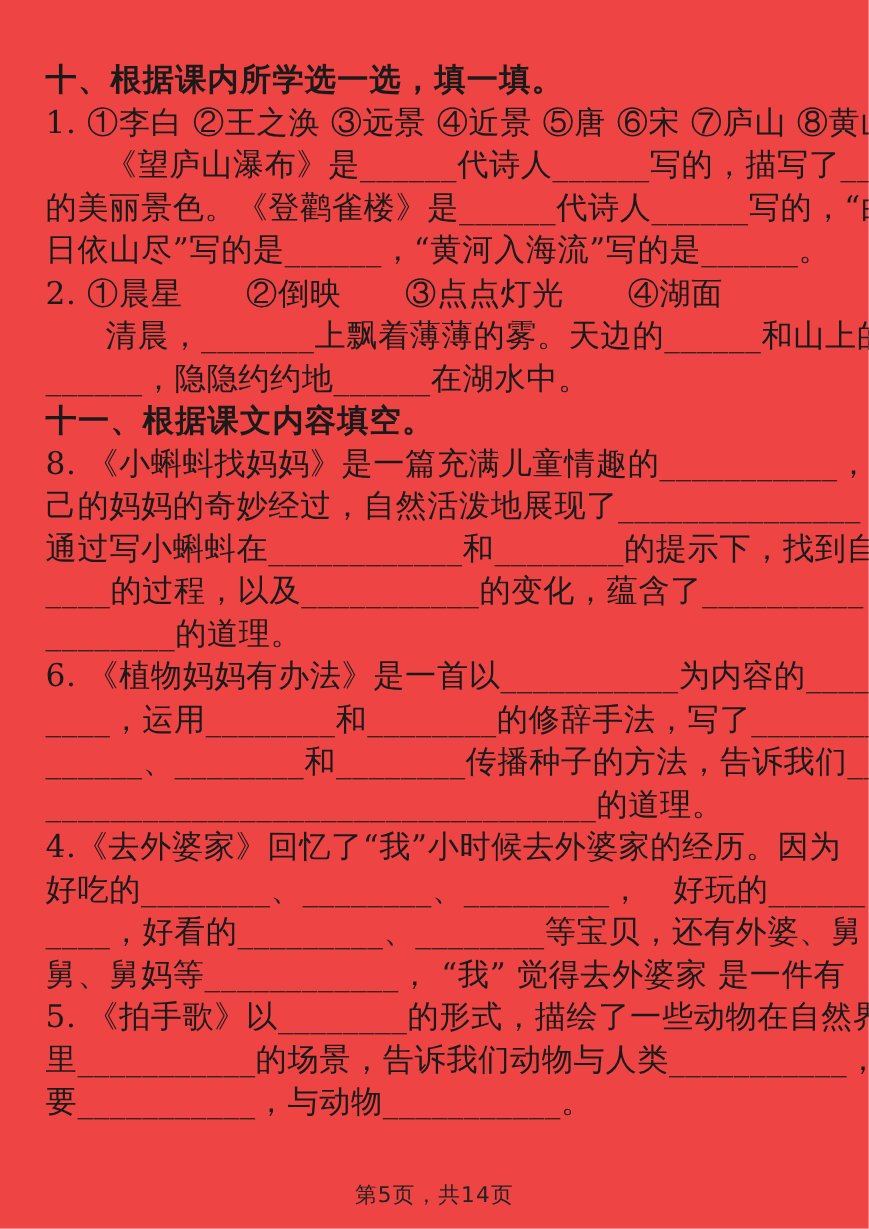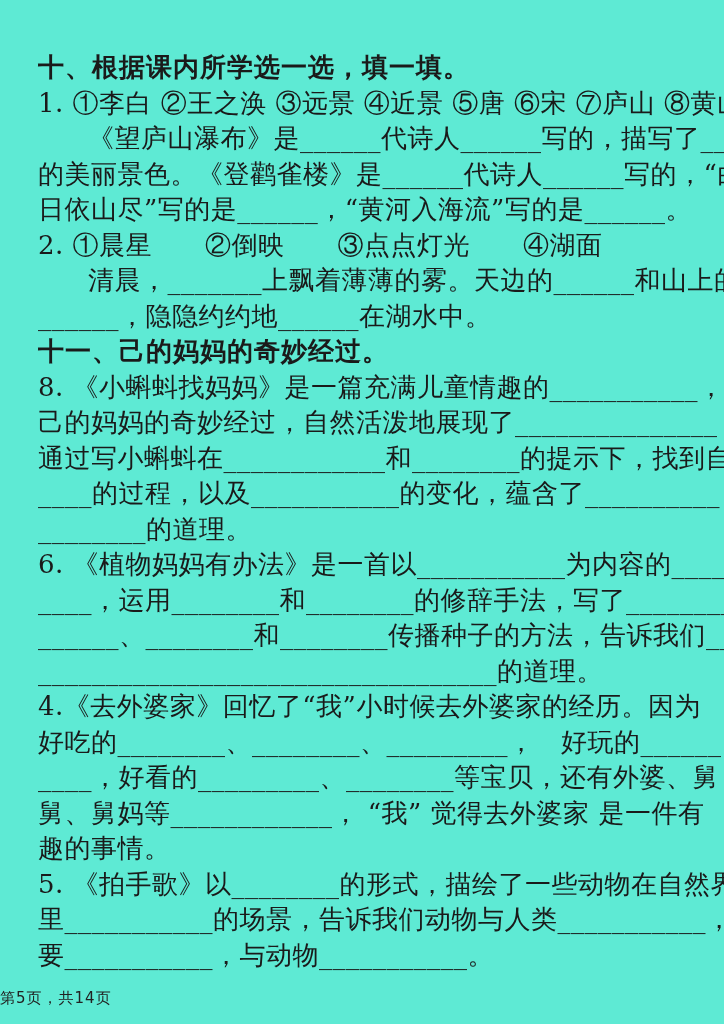--- a/index.html
+++ b/index.html
@@ -4,21 +4,21 @@
 <style>
   html, body {
     margin: 0;
     padding: 0;
     background: #ffffff;
   }
   .page {
     position: relative;
     width: 724px;
     height: 1024px;
-    background: #5eead4;
+    background: #ef4444;
     overflow: hidden;
     font-family: "DejaVu Serif", "Liberation Serif", serif;
     color: #1a1a1a;
   }
   .content {
     padding: 50px 30px 0 38px;
   }
   .line {
     font-size: 26px;
     line-height: 35.5px;
@@ -31,22 +31,23 @@
     letter-spacing: 1px;
   }
   .indent2 {
     padding-left: 50px;
   }
   .footer {
     position: absolute;
     left: 0;
     bottom: 16px;
     width: 100%;
+    text-align: center;
     font-family: "DejaVu Sans", "Liberation Sans", sans-serif;
-    font-size: 15px;
+    font-size: 18px;
     color: #222222;
     letter-spacing: 1px;
   }
 </style>
 </head>
 <body>
 
 <div class="page">
   <div class="content">
 
@@ -54,38 +55,37 @@
 
     <div class="line">1. ①李白 ②王之涣 ③远景 ④近景 ⑤唐 ⑥宋 ⑦庐山 ⑧黄山</div>
     <div class="line indent2">《望庐山瀑布》是______代诗人______写的，描写了_____</div>
     <div class="line">的美丽景色。《登鹳雀楼》是______代诗人______写的，“白</div>
     <div class="line">日依山尽”写的是______，“黄河入海流”写的是______。</div>
 
     <div class="line">2. ①晨星　　②倒映　　③点点灯光　　④湖面</div>
     <div class="line indent2">清晨，_______上飘着薄薄的雾。天边的______和山上的</div>
     <div class="line">______，隐隐约约地______在湖水中。</div>
 
-    <div class="line heading">十一、己的妈妈的奇妙经过。</div>
+    <div class="line heading">十一、根据课文内容填空。</div>
 
     <div class="line">8. 《小蝌蚪找妈妈》是一篇充满儿童情趣的___________，</div>
     <div class="line">己的妈妈的奇妙经过，自然活泼地展现了_______________</div>
     <div class="line">通过写小蝌蚪在____________和________的提示下，找到自</div>
     <div class="line">____的过程，以及___________的变化，蕴含了__________</div>
     <div class="line">________的道理。</div>
 
     <div class="line">6. 《植物妈妈有办法》是一首以___________为内容的____</div>
     <div class="line">____，运用________和________的修辞手法，写了_________、</div>
     <div class="line">______、________和________传播种子的方法，告诉我们___</div>
     <div class="line">__________________________________的道理。</div>
 
     <div class="line">4.《去外婆家》回忆了“我”小时候去外婆家的经历。因为　有</div>
     <div class="line">好吃的________、________、_________，　好玩的______</div>
     <div class="line">____，好看的_________、________等宝贝，还有外婆、舅</div>
     <div class="line">舅、舅妈等____________， “我” 觉得去外婆家 是一件有</div>
-    <div class="line">趣的事情。</div>
 
     <div class="line">5. 《拍手歌》以________的形式，描绘了一些动物在自然界</div>
     <div class="line">里___________的场景，告诉我们动物与人类___________，</div>
     <div class="line">要___________，与动物___________。</div>
 
   </div>
 
   <div class="footer">第5页，共14页</div>
 </div>
 

